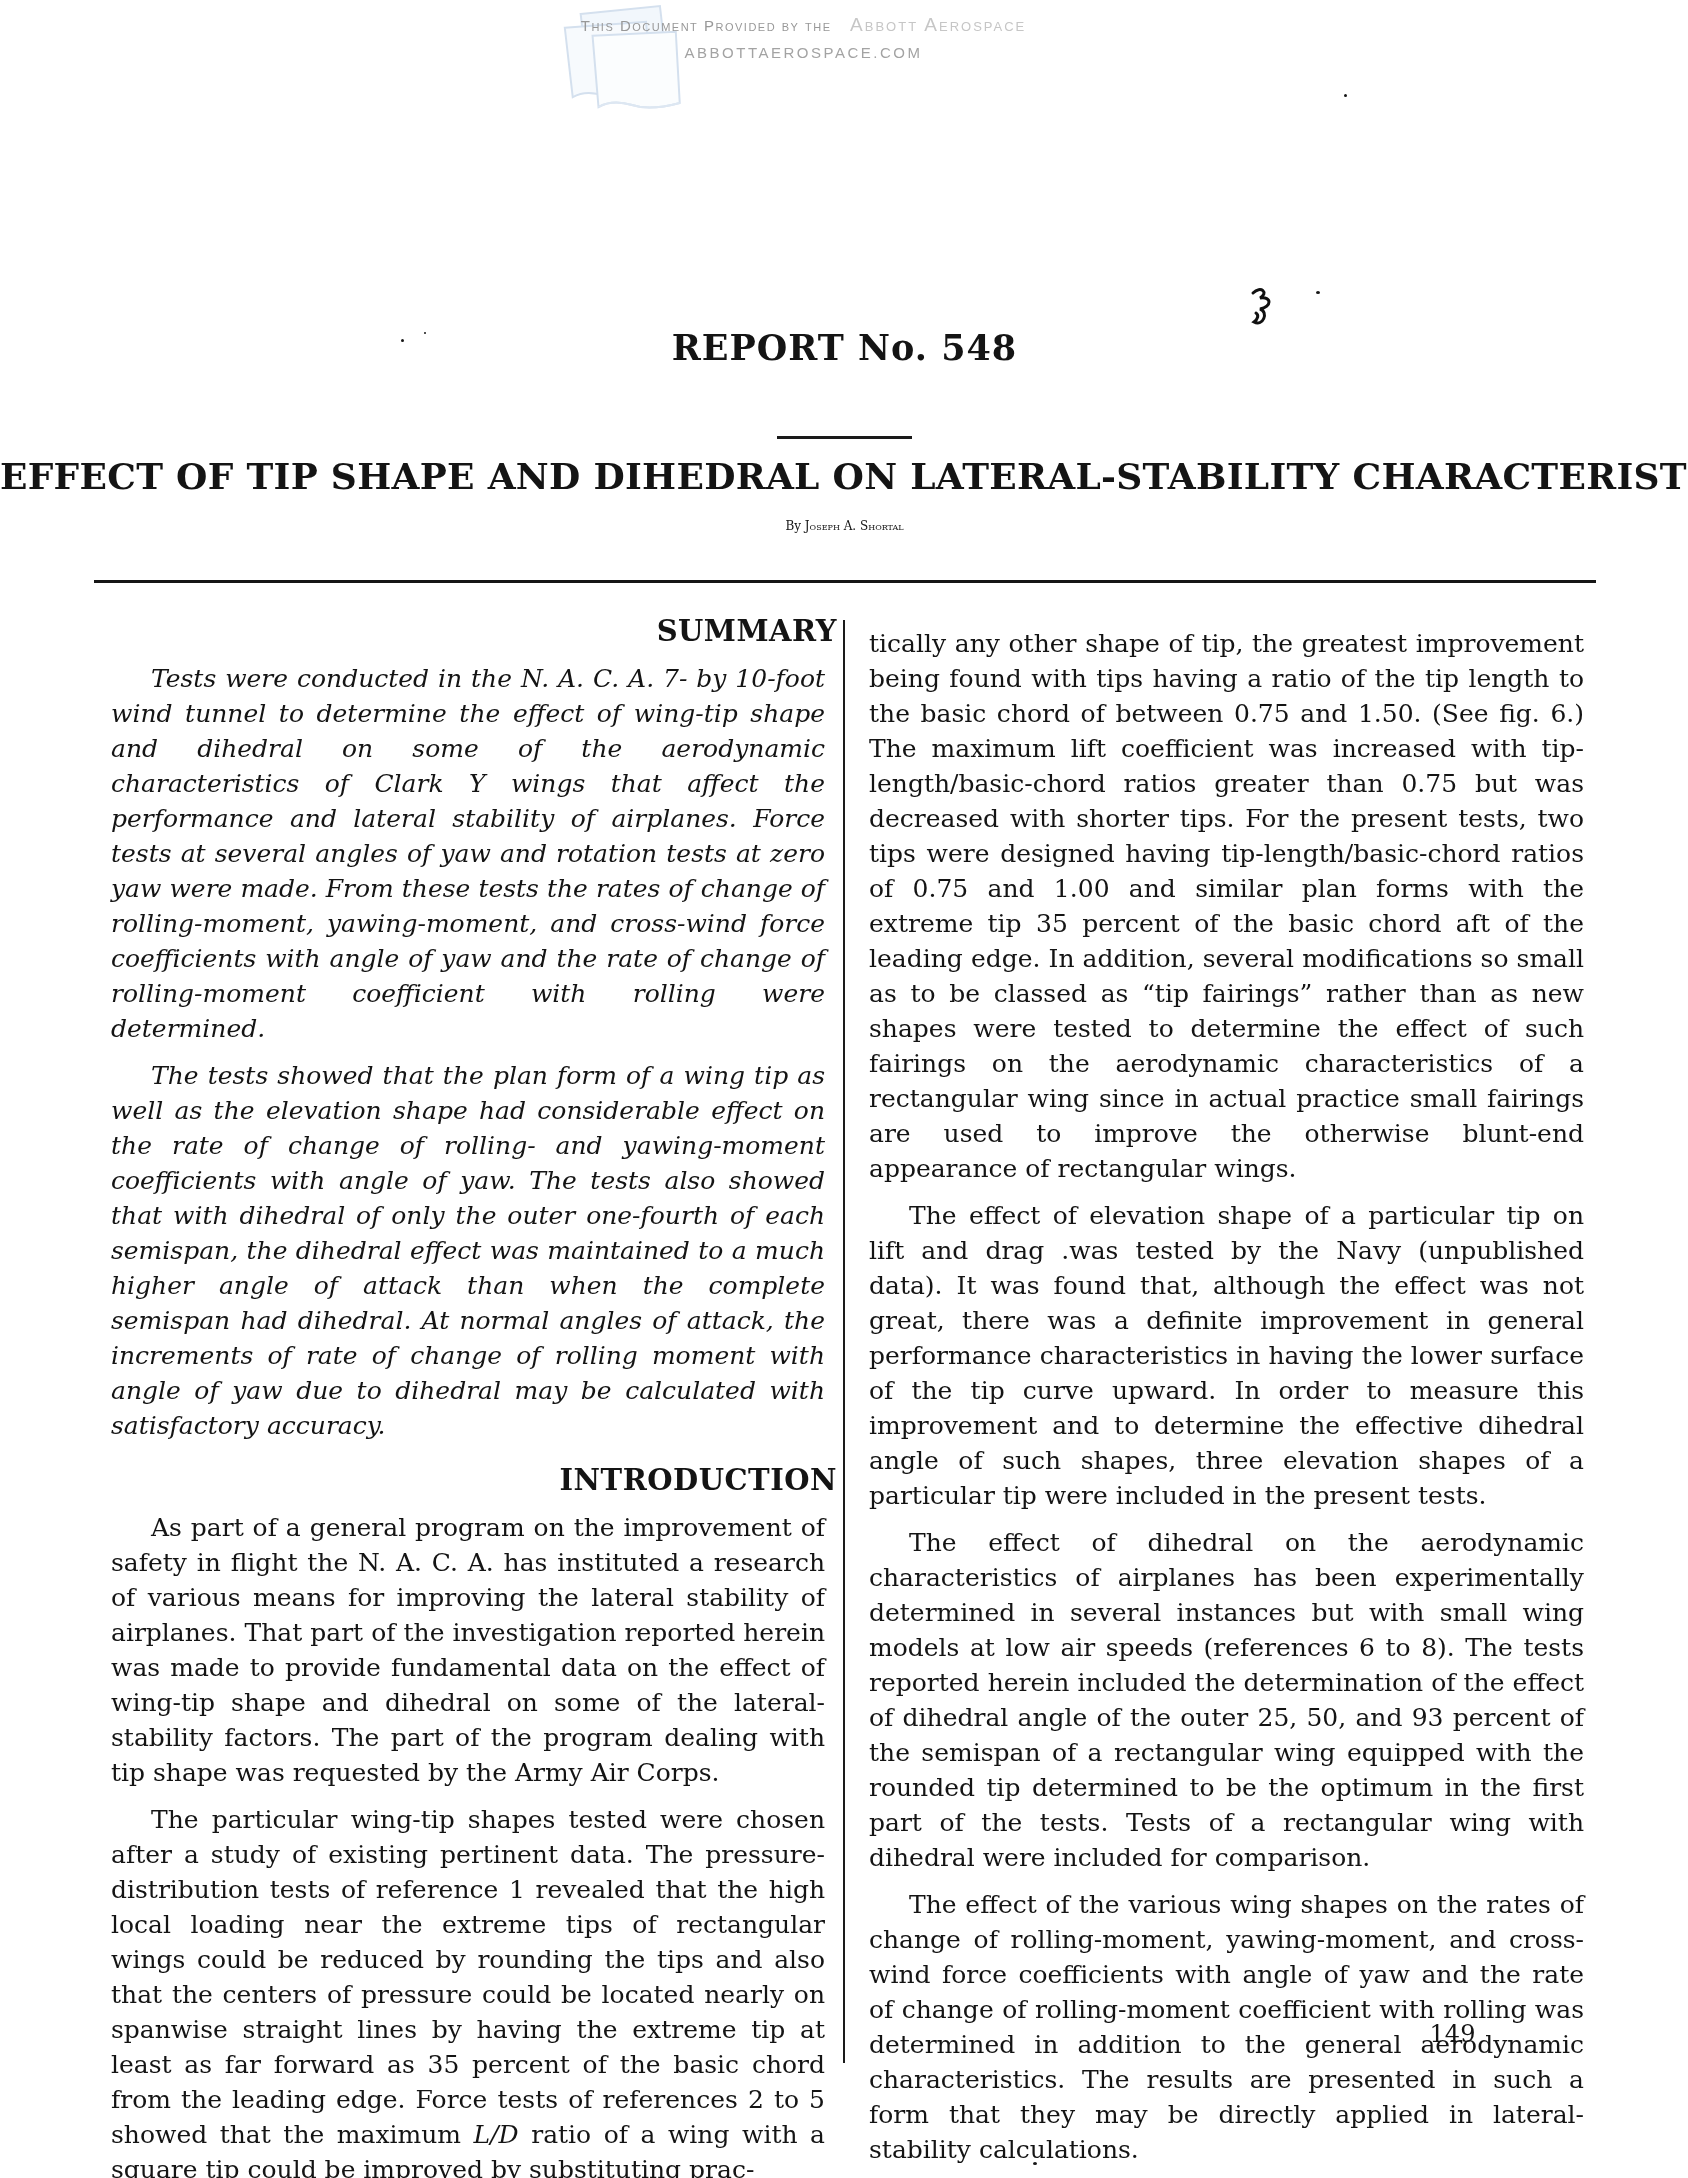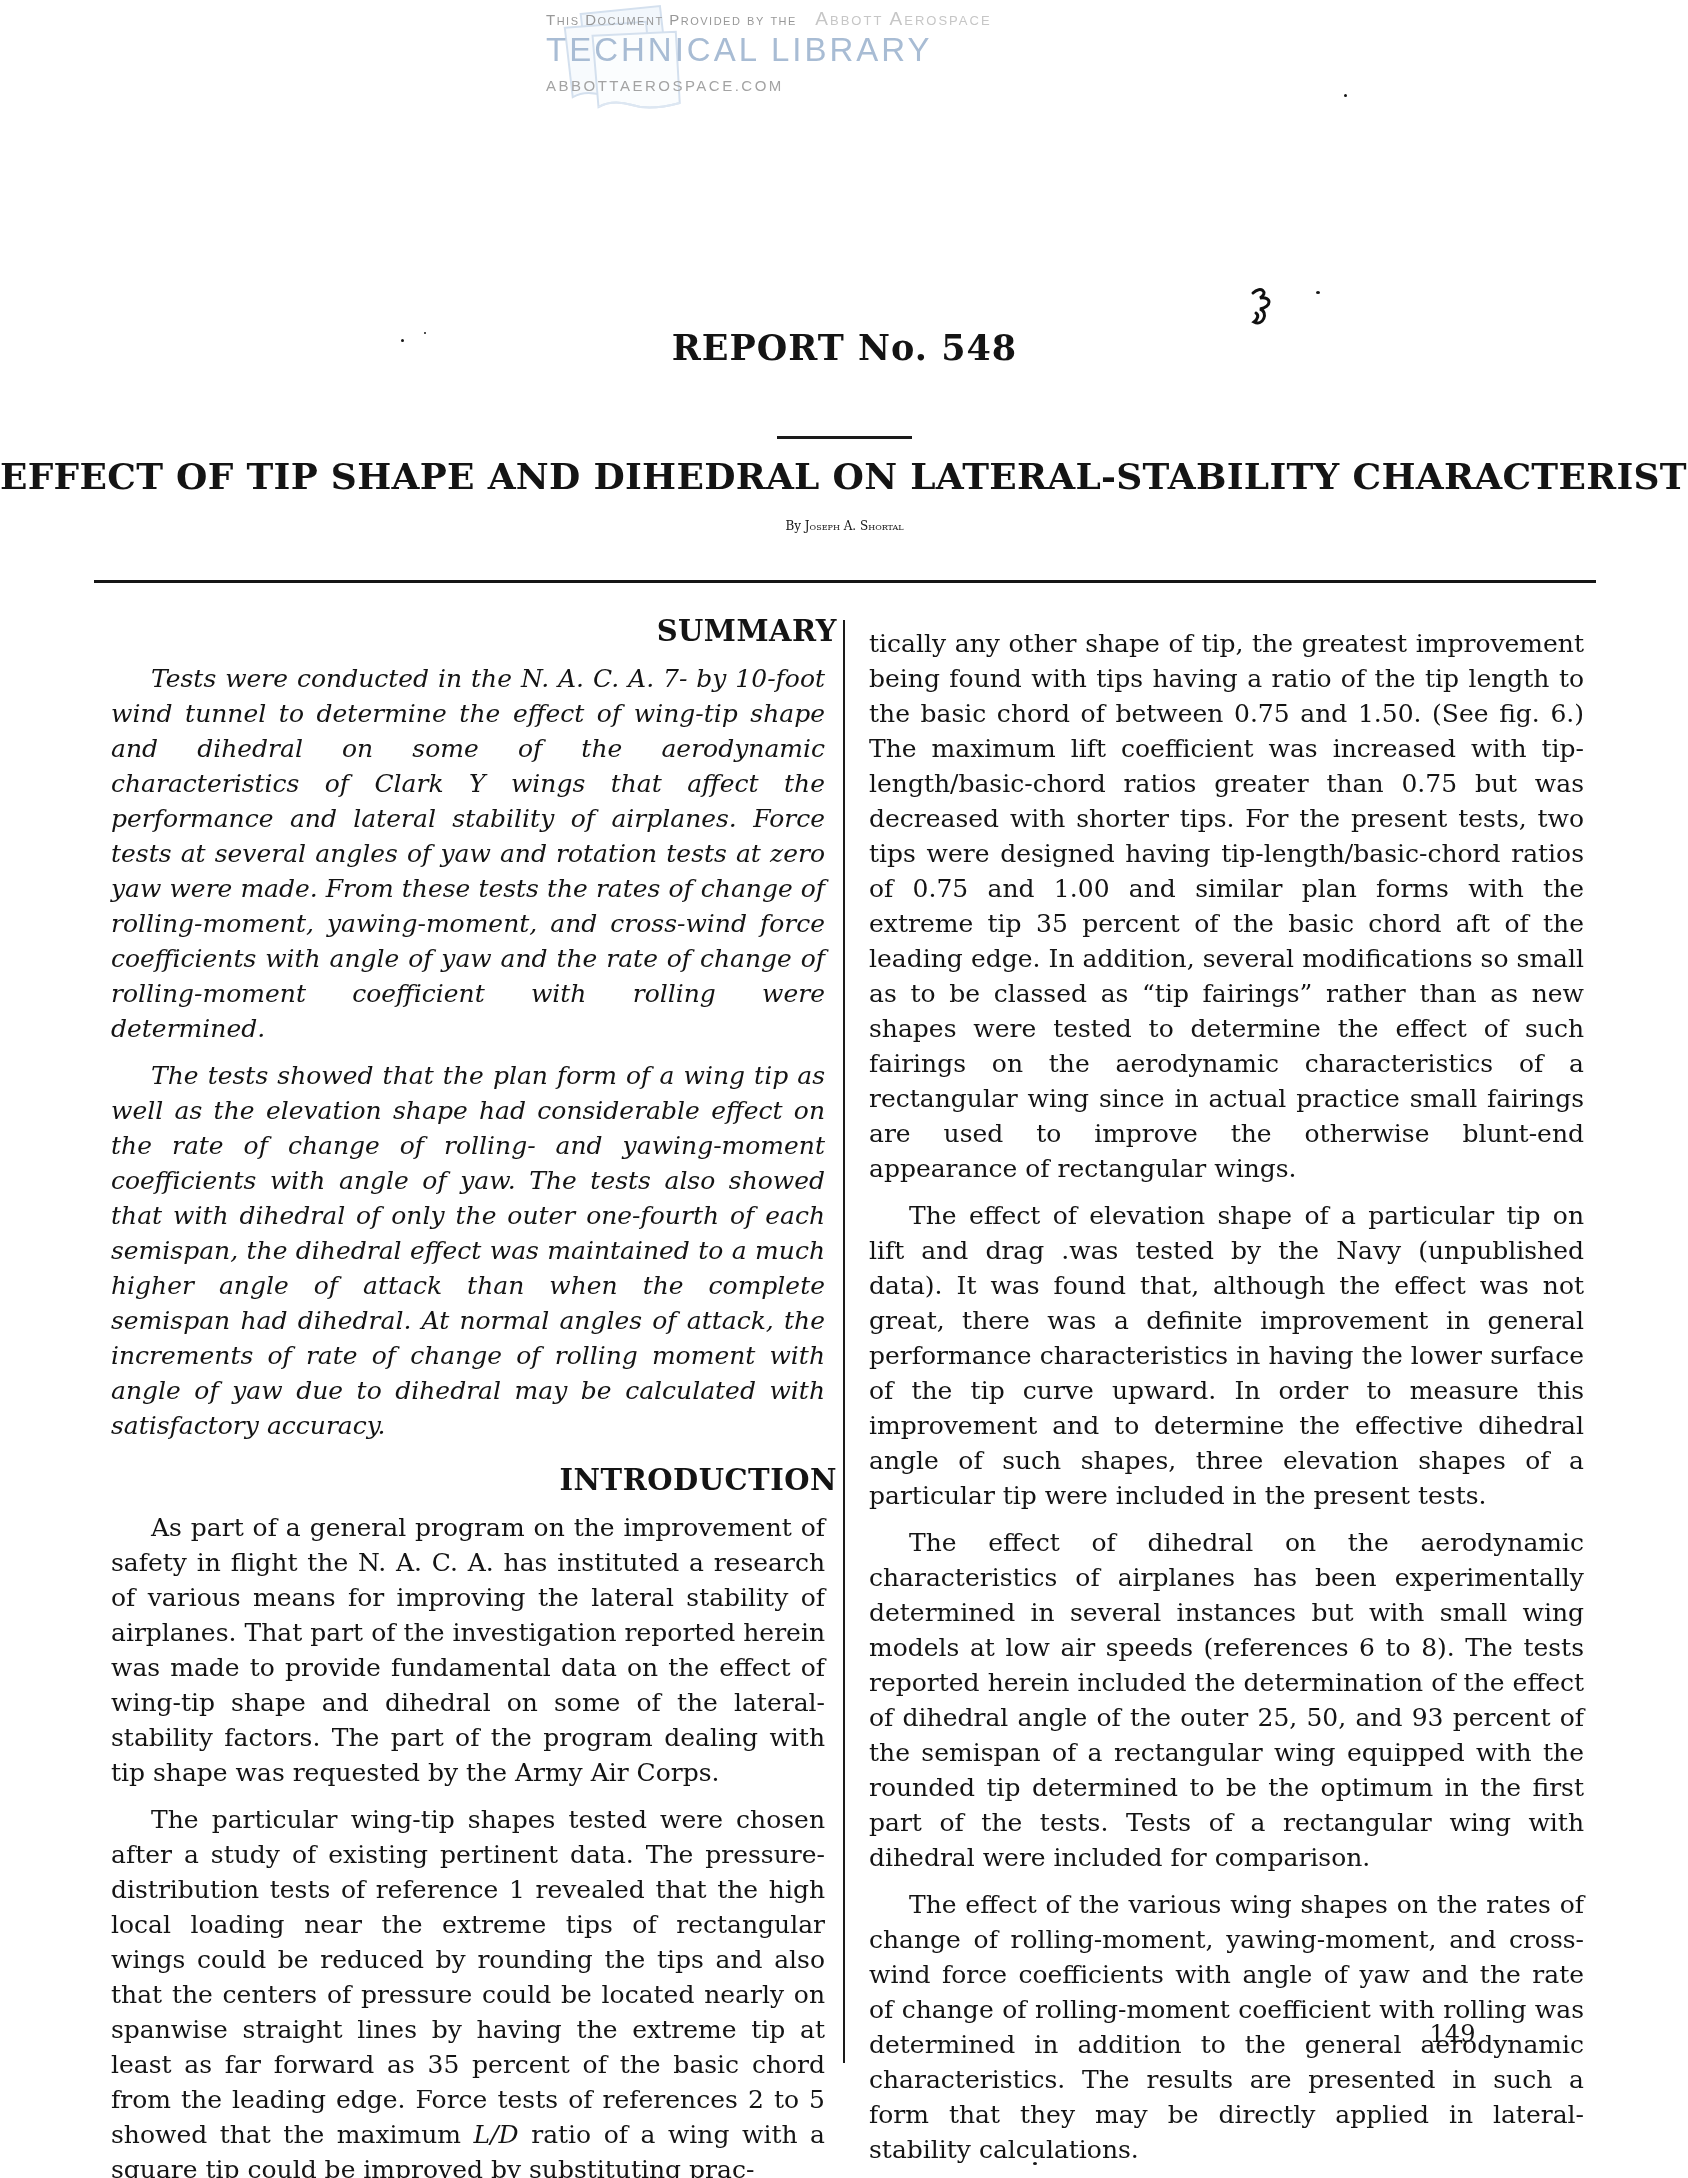--- a/index.html
+++ b/index.html
@@ -2,21 +2,21 @@
 <html><head>
 <meta charset="utf-8">
 <style>
   html,body{margin:0;padding:0;}
   body{
     width:1689px;height:2178px;position:relative;background:#ffffff;
     font-family:"DejaVu Serif", serif;color:#141414;overflow:hidden;
   }
   
   .wm-icon{position:absolute;left:543px;top:2px;}
-  .wm-text{position:absolute;left:546px;top:8px;width:515px;text-align:left;
+  .wm-text{position:absolute;left:546px;top:14px;width:515px;text-align:center;
     font-family:"Liberation Sans", sans-serif;}
   .wm-line1{white-space:nowrap;}
   .wm-provided{font-variant:small-caps;font-size:15px;color:#989898;letter-spacing:1.5px;}
   .wm-brand{font-variant:small-caps;font-size:19px;color:#c6c6c6;letter-spacing:2px;margin-left:14px;}
   .wm-title{font-size:33px;color:#a8bcd4;letter-spacing:3px;margin-top:1px;white-space:nowrap;}
   .wm-site{font-size:15px;color:#a3a3a3;letter-spacing:2.5px;margin-top:8px;white-space:nowrap;}
   
   .report-no{position:absolute;top:327px;left:0;width:100%;text-align:center;
     font-size:35px;font-weight:bold;letter-spacing:1px;}
   .short-rule{position:absolute;top:436px;left:777px;width:135px;height:3px;background:#1a1a1a;}
@@ -52,21 +52,20 @@
       <path d="M22 26 L104 20 L110 92 Q82 102 62 95 Q44 88 30 96 Z" fill="#f7fafd"></path>
       <path d="M50 34 L134 30 L138 102 Q108 110 90 104 Q70 98 56 106 Z"></path>
     </g>
     <path d="M56 106 Q70 98 90 104 Q108 110 138 102" fill="none" stroke="#dde7f2" stroke-width="2"></path>
   </svg>
   <div class="wm-text">
     <div class="wm-line1">
       <span class="wm-provided">This Document Provided by the</span>
       <span class="wm-brand">Abbott Aerospace</span>
     </div>
-    <div class="wm-title">TECHNICAL LIBRARY</div>
     <div class="wm-site">ABBOTTAEROSPACE.COM</div>
   </div>
 
   <div class="report-no">REPORT No. 548</div>
   <div class="short-rule"></div>
   <h1 class="title">EFFECT OF TIP SHAPE AND DIHEDRAL ON LATERAL-STABILITY CHARACTERISTICS</h1>
   <div class="byline"><span>By </span><span class="author">Joseph A. Shortal</span></div>
   <div class="full-rule"></div>
 
   <div class="col-divider"></div>

